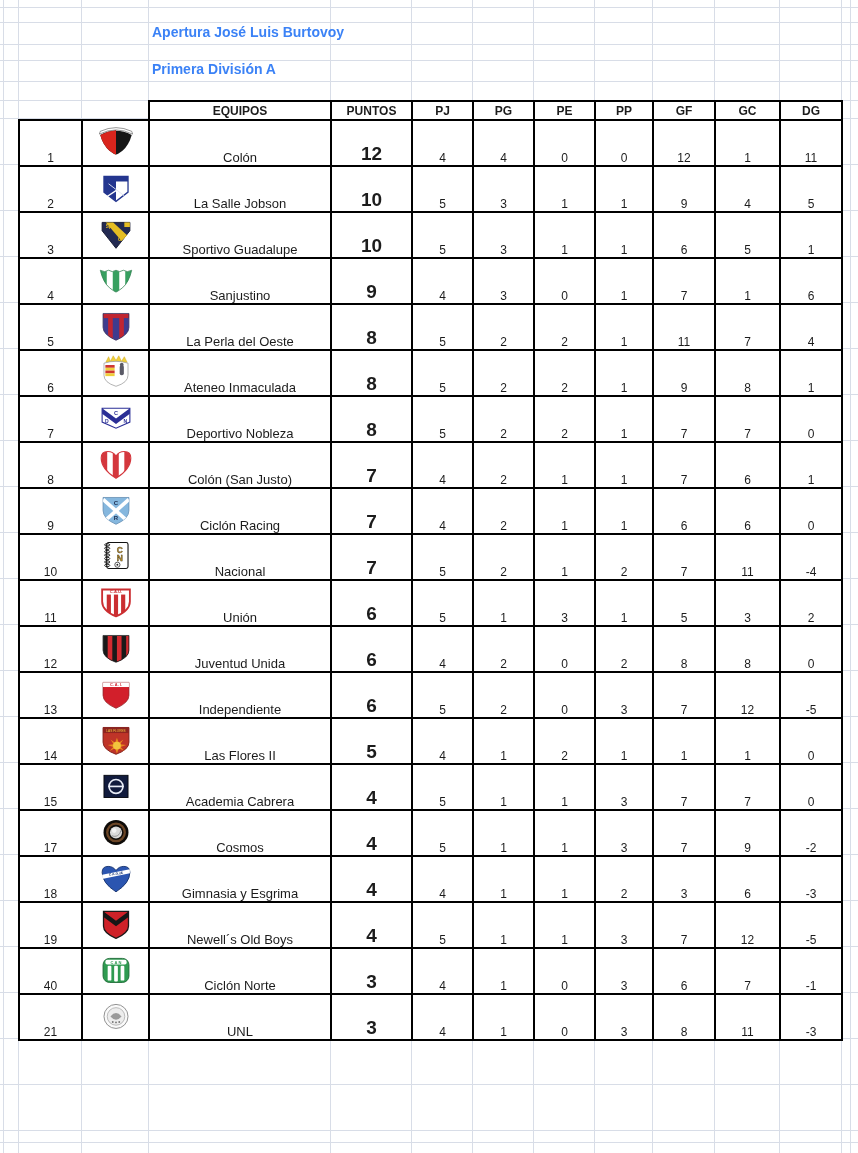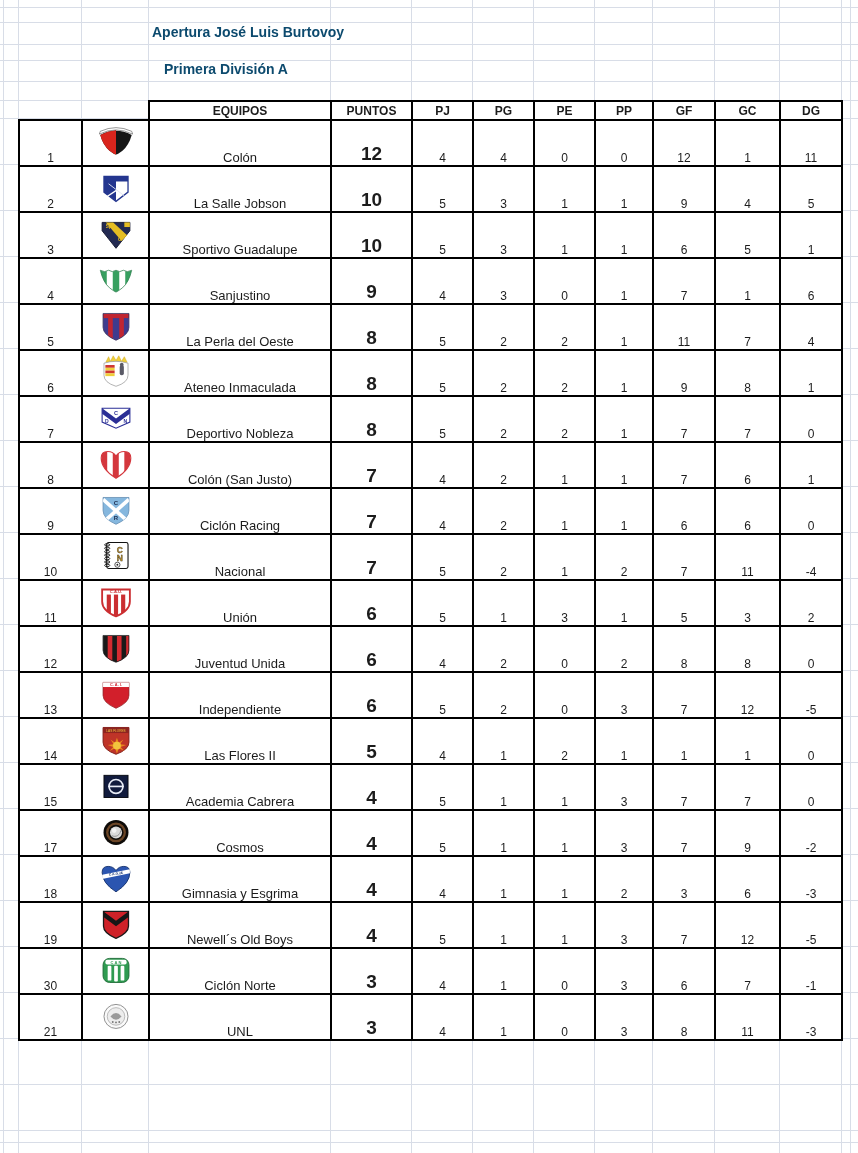--- a/index.html
+++ b/index.html
@@ -1,23 +1,23 @@
 <!DOCTYPE html>
 <html><head>
 <meta charset="utf-8">
 <style>
   html,body{margin:0;padding:0;background:#fff;}
   .sheet{position:relative;width:858px;height:1153px;background:#ffffff;overflow:hidden;
          font-family:"Liberation Sans",sans-serif;color:#1c1c1c;}
   #grid-layer{position:absolute;left:0;top:0;width:858px;height:1153px;z-index:0;}
   .gv{position:absolute;width:1px;top:0;height:1153px;background:#d8dde7;}
   .gh{position:absolute;height:1px;left:0;width:858px;background:#d8dde7;}
-  .title{position:absolute;left:152px;z-index:3;font-weight:bold;font-size:14px;color:#0c4a6e;white-space:nowrap;}
+  .title{position:absolute;left:152px;z-index:3;font-weight:bold;font-size:14px;color:#3b82f6;white-space:nowrap;}
   .title1{top:24px;}
-  .title2{top:61px;margin-left:12px;}
+  .title2{top:61px;}
   table.league{position:absolute;left:18px;top:100px;z-index:2;border-collapse:collapse;table-layout:fixed;}
   table.league th,table.league td{border:2px solid #000;padding:0;overflow:hidden;}
   thead th{background:#fff;height:17px;font-size:12px;font-weight:bold;text-align:center;vertical-align:middle;}
   thead th.ghost{border:none;border-bottom:2px solid #000;background:transparent;}
   tbody tr{height:46px;}
   tbody td{background:#fff;text-align:center;vertical-align:bottom;font-size:12px;}
   td.rank{padding-bottom:9px;}
   td.crest-cell{vertical-align:middle;padding-top:2px;}
   td.team{padding-bottom:9px;font-size:13px;}
   td.pts{padding-bottom:5px;font-size:19px;font-weight:bold;}
@@ -471,21 +471,21 @@
           <td class="pts">4</td>
           <td class="num">5</td>
           <td class="num">1</td>
           <td class="num">1</td>
           <td class="num">3</td>
           <td class="num">7</td>
           <td class="num">12</td>
           <td class="num">-5</td>
         </tr>
         <tr>
-          <td class="rank">30</td>
+          <td class="rank">40</td>
           <td class="crest-cell"><span class="crest"><svg viewBox="0 0 40 40" width="38" height="37" font-family="Liberation Sans, sans-serif">
                 <rect x="6" y="8" width="28" height="26" rx="7" fill="#2f9b51" stroke="#1d6b36" stroke-width="1"></rect>
     <rect x="8.5" y="9.5" width="23" height="5" rx="2" fill="#fff"></rect>
     <text x="20" y="13.6" font-size="4.4" font-weight="bold" fill="#2f9b51" text-anchor="middle">C A N</text>
     <rect x="11" y="16" width="4" height="16" rx="1" fill="#fff"></rect>
                 <rect x="18" y="16" width="4" height="17" rx="1" fill="#fff"></rect>
                 <rect x="25" y="16" width="4" height="16" rx="1" fill="#fff"></rect>
               </svg></span></td>
           <td class="team">Ciclón Norte</td>
           <td class="pts">3</td>

